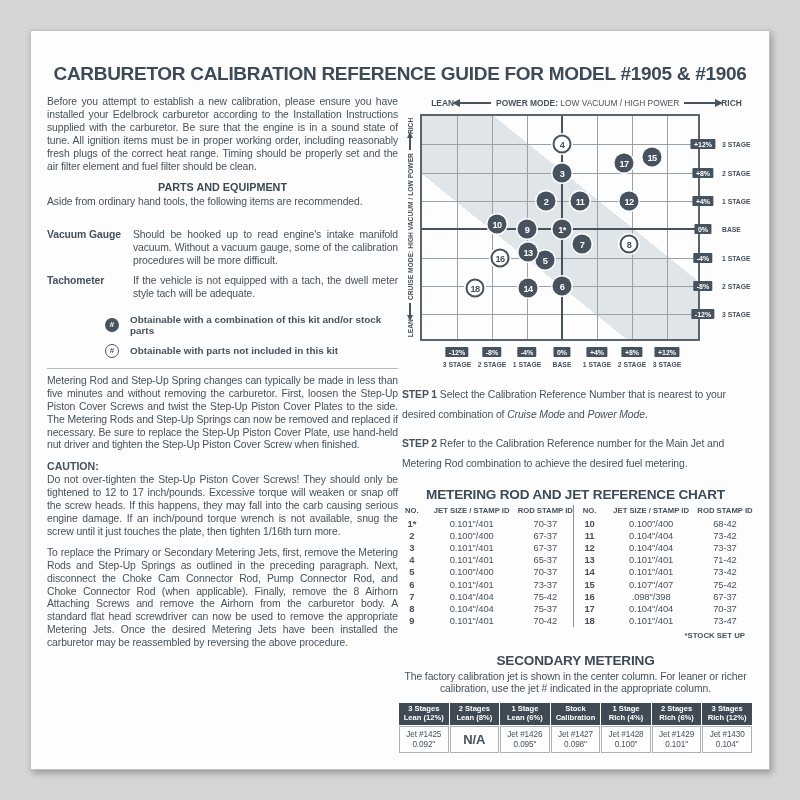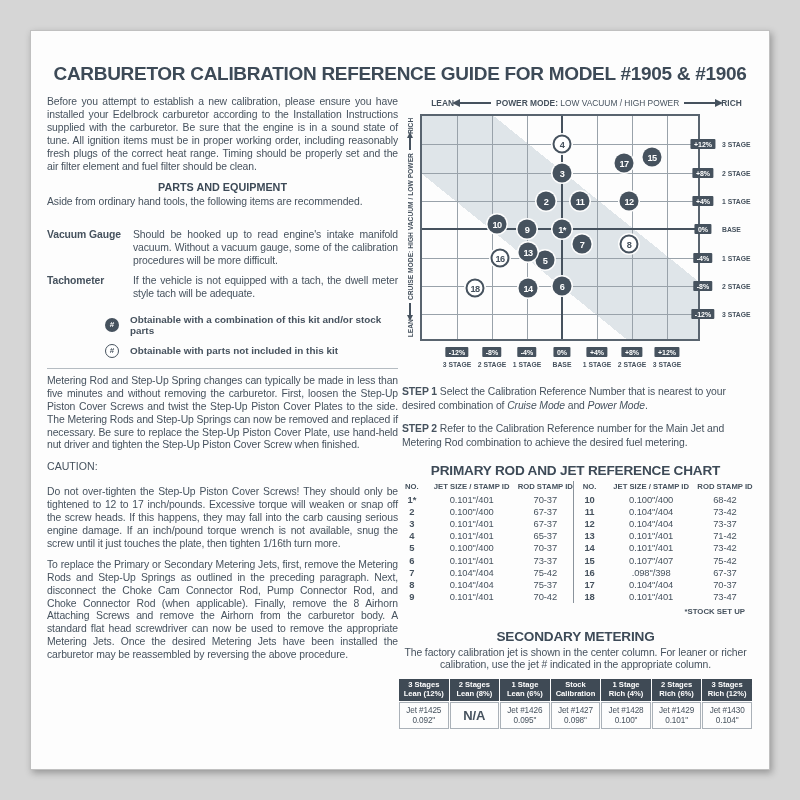--- a/index.html
+++ b/index.html
@@ -17,21 +17,21 @@
   .defrow{display:flex;font-size:10.4px;line-height:12.9px;margin-bottom:7px;letter-spacing:-.1px}
   .term{font-weight:bold;width:86px;flex:none}
   .def{flex:1;text-align:justify}
   .legend{margin:13px 0 10px 58px}
   .legend-item{display:flex;align-items:center;margin-bottom:8px;font-size:9.9px;font-weight:bold}
   .sym{width:14px;height:14px;border-radius:50%;display:flex;align-items:center;justify-content:center;
        font-size:8px;margin-right:11px;flex:none;font-weight:bold}
   .sym.filled{background:#46525e;color:#fff}
   .sym.open{border:1.5px solid #46525e;color:#46525e;background:#fff}
   .rule{border:none;border-top:1px solid #b5bcc2;margin:4px 0 6px}
-  .caution{font-size:10.6px;font-weight:normal;margin-bottom:14px}
+  .caution{font-size:10.6px;font-weight:bold;margin-bottom:2px}
   
   .power-axis{display:flex;justify-content:center;align-items:center;font-size:8.4px;margin:2px 0 6px 22px;white-space:nowrap}
   .power-axis b{font-weight:bold}
   .arr{position:relative;height:1.8px;background:#46525e;width:32px;margin:0 5px;flex:none}
   .arr.l::before{content:"";position:absolute;left:-7px;top:-3.6px;border-right:8px solid #46525e;
                  border-top:4.5px solid transparent;border-bottom:4.5px solid transparent}
   .arr.r::after{content:"";position:absolute;right:-7px;top:-3.6px;border-left:8px solid #46525e;
                 border-top:4.5px solid transparent;border-bottom:4.5px solid transparent}
   .arr.s{width:13px;height:1.4px;margin:0 3px}
   .arr.s.l::before{left:-5px;top:-2.6px;border-right:6px solid #46525e;border-top:3.2px solid transparent;border-bottom:3.2px solid transparent}
@@ -45,21 +45,21 @@
   .gl{position:absolute;background:#99a2aa}
   .axstrong{position:absolute;background:#46525e}
   .pt{position:absolute;width:19px;height:19px;border-radius:50%;display:flex;align-items:center;justify-content:center;
       font-size:9.2px;font-weight:bold;transform:translate(-50%,-50%);box-shadow:0 0 0 1.5px #fdfdfd;letter-spacing:-.5px}
   .pt.filled{background:#46525e;color:#fff}
   .pt.open{background:#fff;border:2px solid #46525e;color:#46525e}
   .badge{position:absolute;background:#46525e;color:#fff;font-size:7px;font-weight:bold;padding:1.5px 3.5px;
          transform:translate(-50%,-50%);white-space:nowrap;border-radius:1px}
   .stage{position:absolute;font-size:6.8px;font-weight:bold;transform:translateY(-50%);white-space:nowrap}
   .bstage{position:absolute;font-size:6.8px;font-weight:bold;transform:translateX(-50%);white-space:nowrap}
-  .step{font-size:10.4px;line-height:14px;margin:9px 4px 0 4px;letter-spacing:-.1px}
+  .step{font-size:10.4px;line-height:20px;margin:9px 4px 0 4px;letter-spacing:-.1px}
   .step i{font-style:italic}
   .h2{font-size:13.6px;font-weight:bold;text-align:center;color:#3d4a57;letter-spacing:-.2px;margin:13px 0 3px}
   table{border-collapse:collapse}
   .ptable{width:100%;font-size:9.4px}
   .ptable th{font-size:7.7px;font-weight:bold;padding:1px 0 2px;text-align:center;white-space:nowrap}
   .ptable td{padding:.6px 0;text-align:center;letter-spacing:-.1px}
   .ptable .no{font-weight:bold}
   .ptable .divide{border-left:1px solid #8a939c}
   .footnote{text-align:right;font-size:7.8px;font-weight:bold;margin:4px 8px 0 0}
   .sec-desc{font-size:10.4px;line-height:12.6px;text-align:center;margin:2px 6px 6px;letter-spacing:-.1px}
@@ -180,21 +180,21 @@
             <div class="badge" style="left: 175px; top: 236px;">+4%</div>
             <div class="bstage" style="left: 175px; top: 245px;">1 STAGE</div>
             <div class="badge" style="left: 210px; top: 236px;">+8%</div>
             <div class="bstage" style="left: 210px; top: 245px;">2 STAGE</div>
             <div class="badge" style="left: 245px; top: 236px;">+12%</div>
             <div class="bstage" style="left: 245px; top: 245px;">3 STAGE</div>
           </div>
       </div>
       <p class="step"><b>STEP 1</b><span> Select the Calibration Reference Number that is nearest to your desired combination of </span><i>Cruise Mode</i><span> and </span><i>Power Mode</i><span>.</span></p>
       <p class="step"><b>STEP 2</b><span> Refer to the Calibration Reference number for the Main Jet and Metering Rod combination to achieve the desired fuel metering.</span></p>
-      <div class="h2">PRIMARY ROD AND JET REFERENCE CHART</div>
+      <div class="h2">METERING ROD AND JET REFERENCE CHART</div>
       <table class="ptable">
         <colgroup>
           <col style="width:28px">
             <col style="width:92px">
             <col style="width:56px">
           <col style="width:32px">
             <col style="width:92px">
             <col style="width:56px">
         </colgroup>
         <tbody id="ptable-body">

